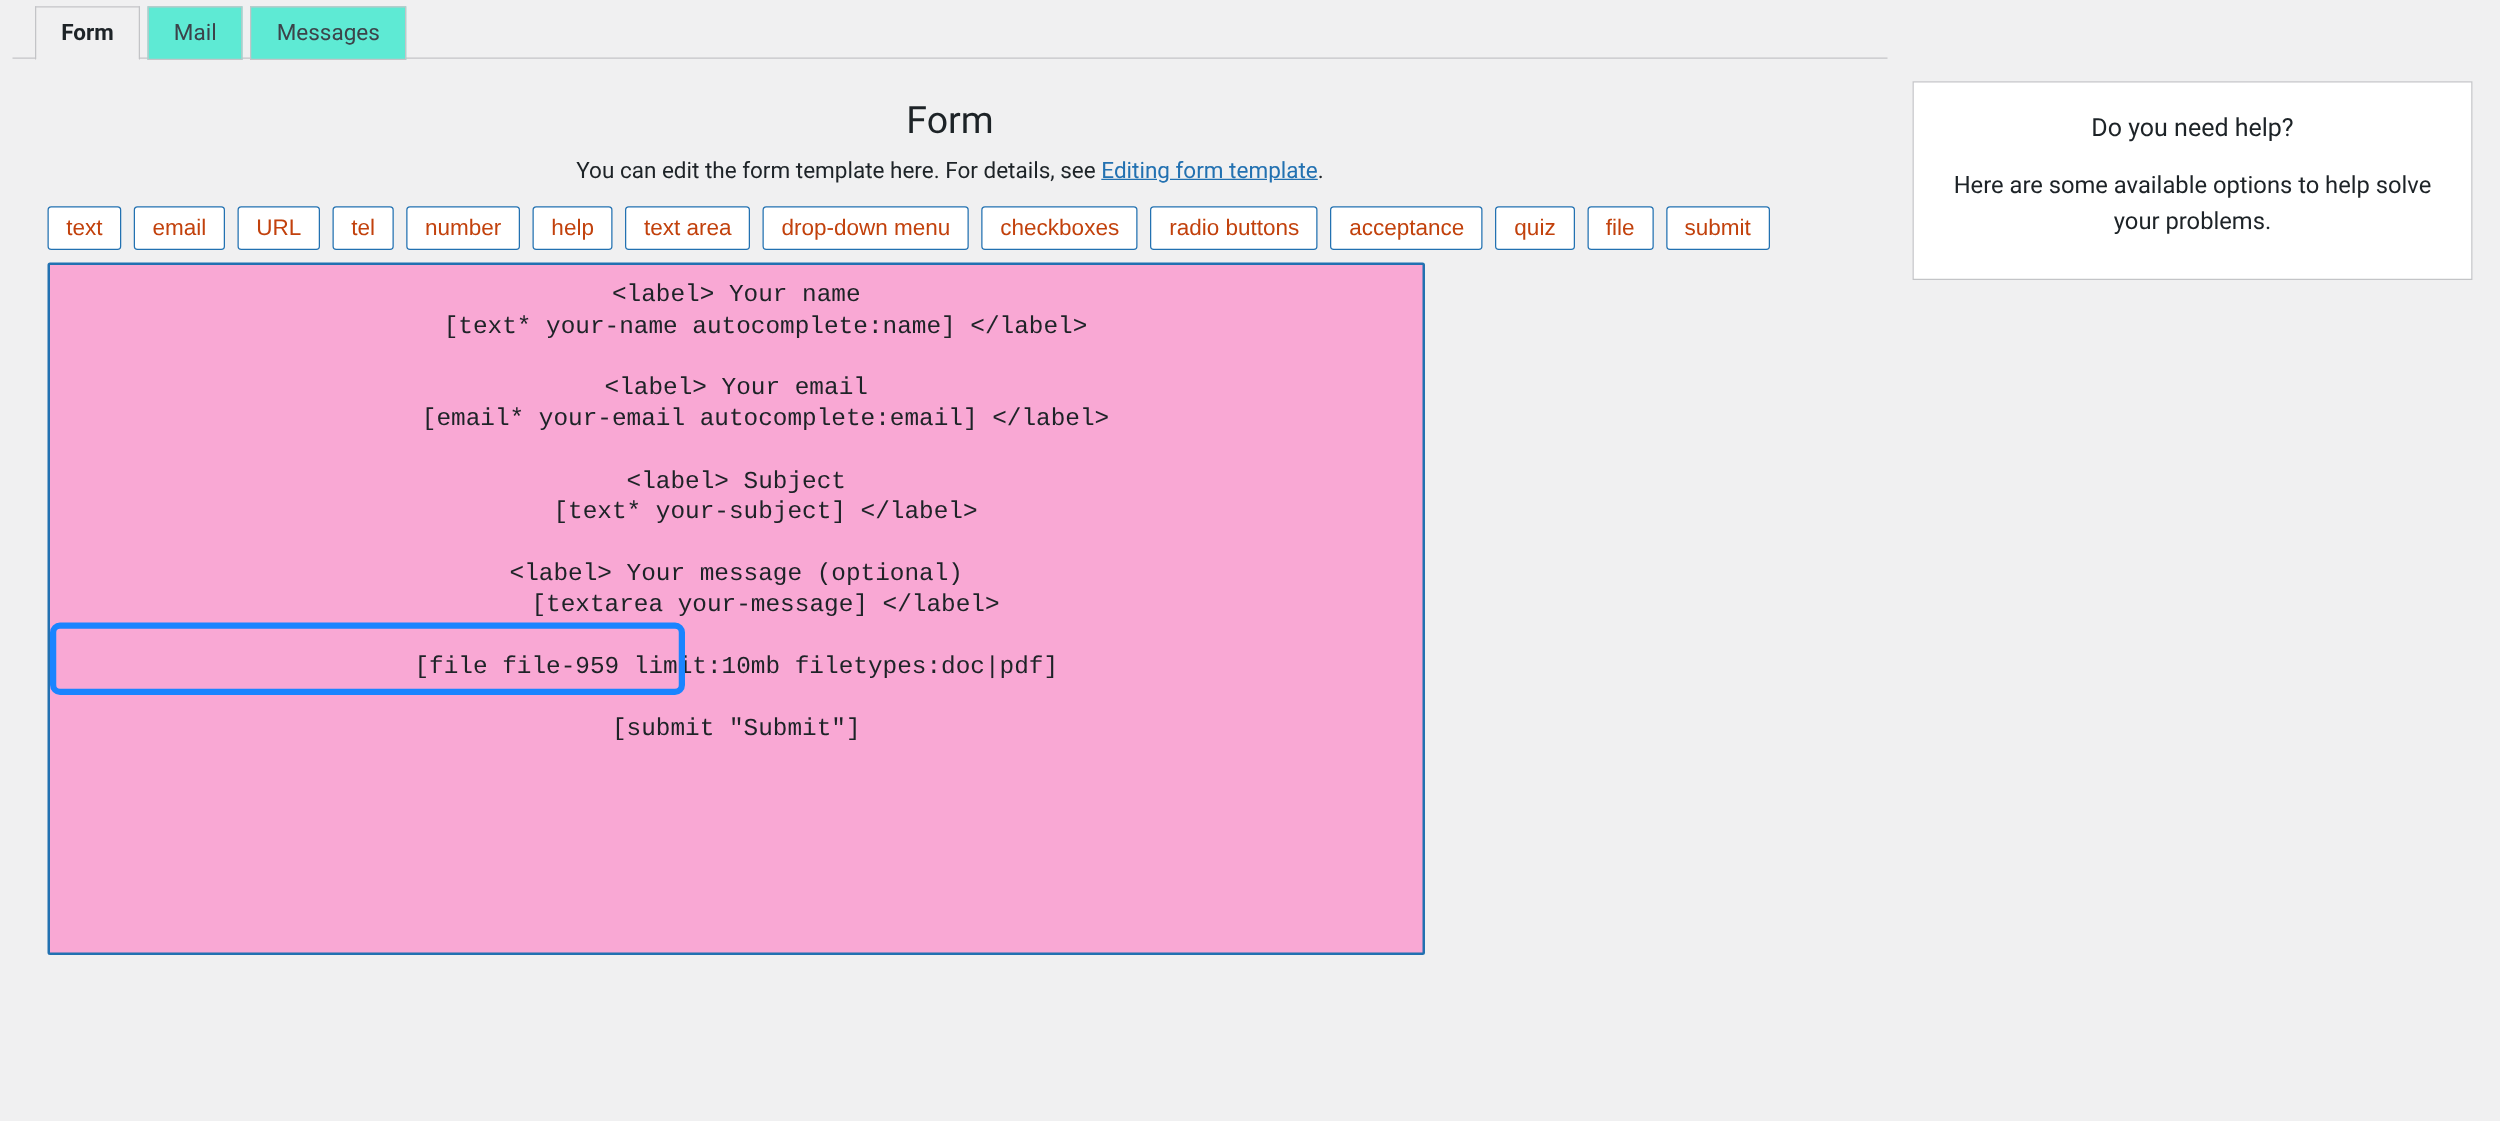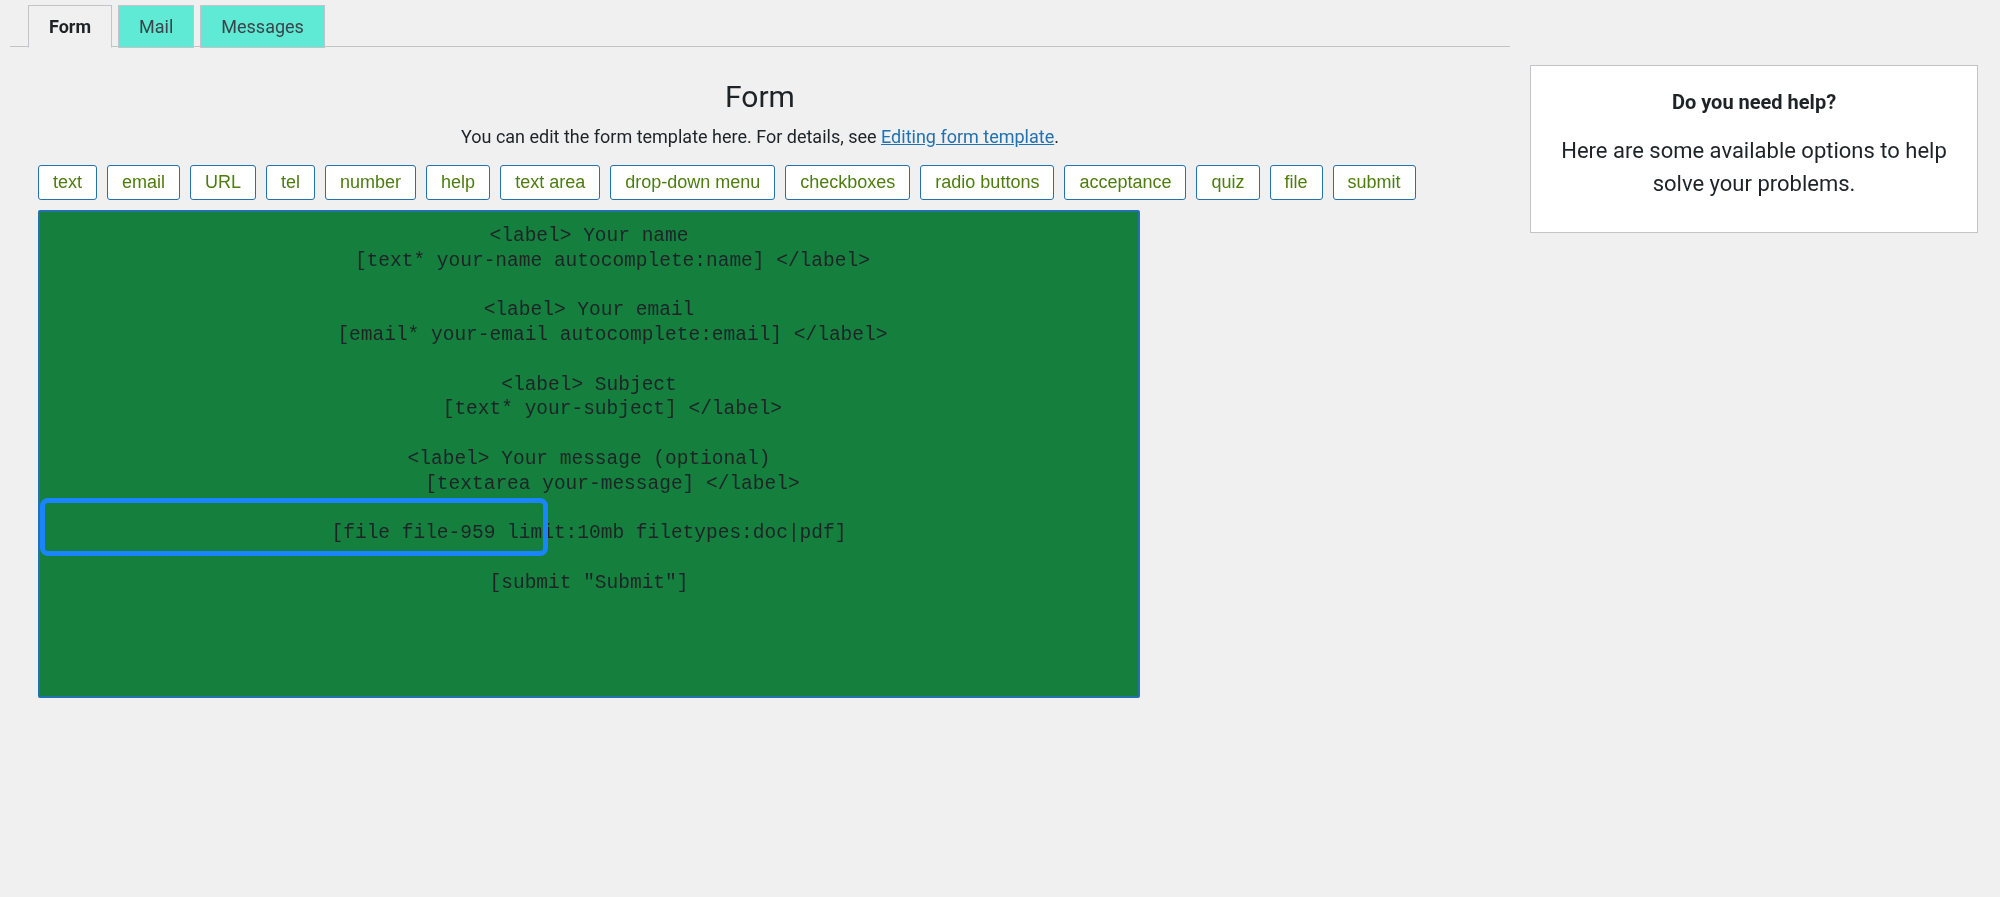--- a/index.html
+++ b/index.html
@@ -66,36 +66,36 @@
   }
   .tag-btns {
     display: flex;
     flex-wrap: wrap;
     gap: 10px;
     margin-bottom: 10px;
   }
   .tag-btn {
     border: 1px solid #2271b1;
     background: #fff;
-    color: #4d7c0f;
+    color: #c2410c;
     padding: 6px 14px;
     font-size: 18px;
     border-radius: 3px;
     cursor: pointer;
   }
   .editor-container {
     position: relative;
     width: 1102px;
   }
   .editor {
     width: 100%;
-    height: 488px;
+    height: 554px;
     border: 2px solid #2271b1;
     border-radius: 2px;
-    background: #15803d;
+    background: #f9a8d4;
     font-family: Menlo, Consolas, "Courier New", monospace;
     font-size: 19.5px;
     line-height: 1.27;
     padding: 12px 10px;
     resize: none;
     outline: none;
     color: #1d2327;
     white-space: pre;
     overflow: hidden;
   }
@@ -109,25 +109,25 @@
     flex: 0 0 auto;
     margin-left: 20px;
     margin-top: 18px;
     width: 448px;
     background: #fff;
     border: 1px solid #c3c4c7;
     padding: 18px 22px 28px 22px;
   }
   .sidebar h3 {
     font-size: 20px;
-    font-weight: 700;
+    font-weight: 400;
     margin: 6px 0 20px 0;
   }
   .sidebar p {
-    font-size: 22px;
+    font-size: 19px;
     margin: 0 0 4px 0;
     line-height: 1.5;
   }
   .sidebar ol {
     font-size: 18px;
     padding-left: 28px;
     margin: 0;
   }
   .sidebar li {
     margin-bottom: 10px;

